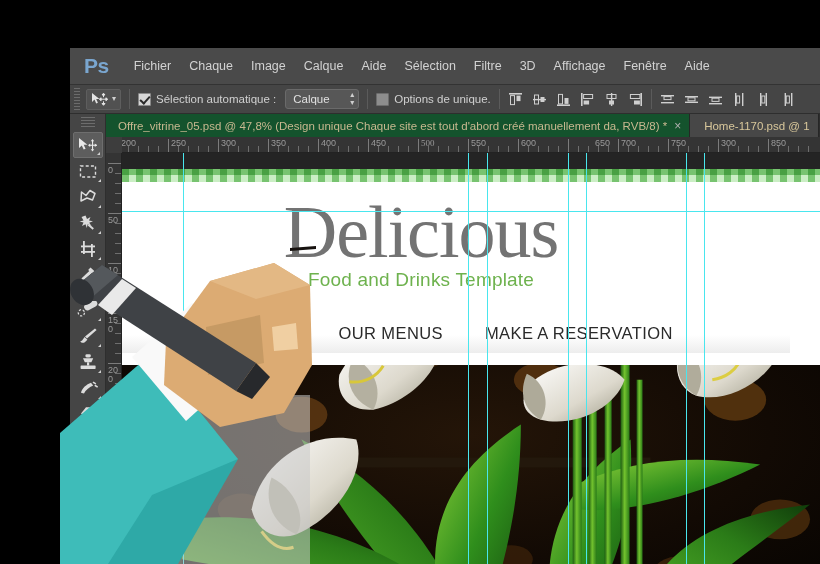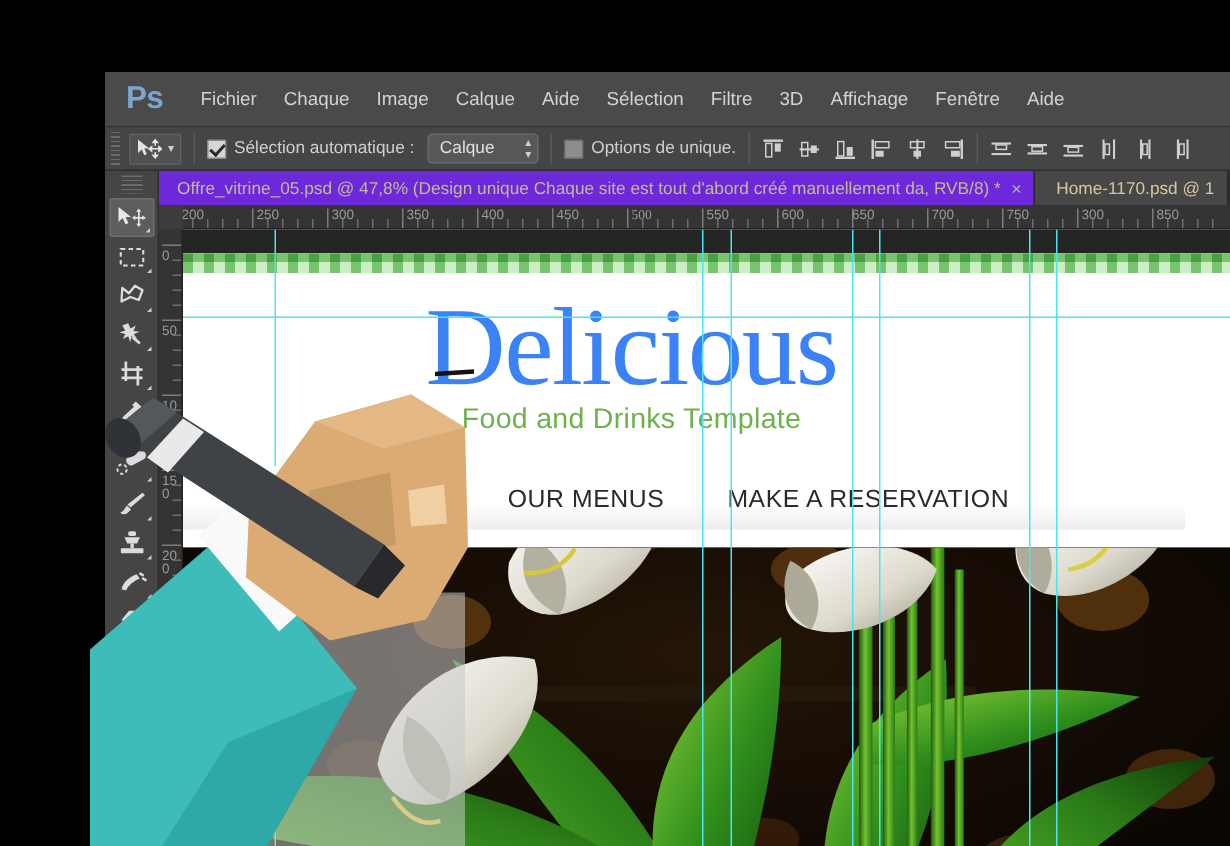--- a/index.html
+++ b/index.html
@@ -80,21 +80,21 @@
     position: absolute; left: 36px; top: 66px; right: 0; height: 23px;
     background: #2d2d2d; display: flex; align-items: stretch;
   }
   .doc-tab {
     display: flex; align-items: center; gap: 7px;
     padding: 0 8px 0 12px; font-size: 11.5px;
     color: #c8b890; background: #3a3a3a;
     border-right: 1px solid #262626;
     max-width: 592px; white-space: nowrap; overflow: hidden;
   }
-  .doc-tab.active { background: #6d28d9; }
+  .doc-tab.active { background: #14532d; }
   .doc-tab .title { overflow: hidden; text-overflow: clip; }
   .tab-close { color: #b0b0b0; font-size: 12px; flex: none; }
   .doc-tab.second { color: #d8c79b; background: #474747; padding-left: 14px; }
 
   
   #tools {
     position: absolute; left: 0; top: 66px; width: 36px; bottom: 0;
     background: #454545; border-right: 1px solid #2e2e2e;
     padding-top: 3px;
   }
@@ -155,21 +155,21 @@
     background-image:
       repeating-linear-gradient(to right, #8fce8a 0 7px, transparent 7px 14px),
       repeating-linear-gradient(to bottom, #8fce8a 0 6px, transparent 6px 13px);
     background-blend-mode: multiply;
     opacity: 0.95;
   }
   #white-head { position:absolute; left:0; top:29px; width:100%; height:183px; background:#fff; }
   #logo-wrap { position: absolute; left: 0; top: 40px; width: 100%; text-align: center; }
   #logo {
     font-family: "Liberation Serif", "DejaVu Serif", serif;
-    font-size: 74px; line-height: 78px; color: #3b82f6; letter-spacing: -1px;
+    font-size: 74px; line-height: 78px; color: #737373; letter-spacing: -1px;
     position: relative; display: inline-block; margin-left: -100px;
   }
   #logo .dbar {
     position: absolute; left: 6px; top: 54px; width: 26px; height: 3px;
     background: #17120f; transform: skewY(-4deg);
   }
   #tagline {
     position: absolute; left: 0; top: 116px; width: 100%; text-align: center;
     font-size: 19px; color: #6eb24e; letter-spacing: 0.2px; margin-left: -50px;
   }
@@ -473,21 +473,21 @@
           <div class="rh-tick" style="left: 382px;"></div>
           <div class="rh-tick" style="left: 392px;"></div>
           <div class="rh-tick" style="left: 402px;"></div>
           <div class="rh-tick major" style="left: 412px;"></div>
           <div class="rh-label" style="left: 415px;">600</div>
           <div class="rh-tick" style="left: 422px;"></div>
           <div class="rh-tick" style="left: 432px;"></div>
           <div class="rh-tick" style="left: 442px;"></div>
           <div class="rh-tick" style="left: 452px;"></div>
           <div class="rh-tick major" style="left: 462px;"></div>
-          <div class="rh-label" style="left: 462px;">650</div>
+          <div class="rh-label" style="left: 489px;">650</div>
           <div class="rh-tick" style="left: 472px;"></div>
           <div class="rh-tick" style="left: 482px;"></div>
           <div class="rh-tick" style="left: 492px;"></div>
           <div class="rh-tick" style="left: 502px;"></div>
           <div class="rh-tick major" style="left: 512px;"></div>
           <div class="rh-label" style="left: 515px;">700</div>
           <div class="rh-tick" style="left: 522px;"></div>
           <div class="rh-tick" style="left: 532px;"></div>
           <div class="rh-tick" style="left: 542px;"></div>
           <div class="rh-tick" style="left: 552px;"></div>

